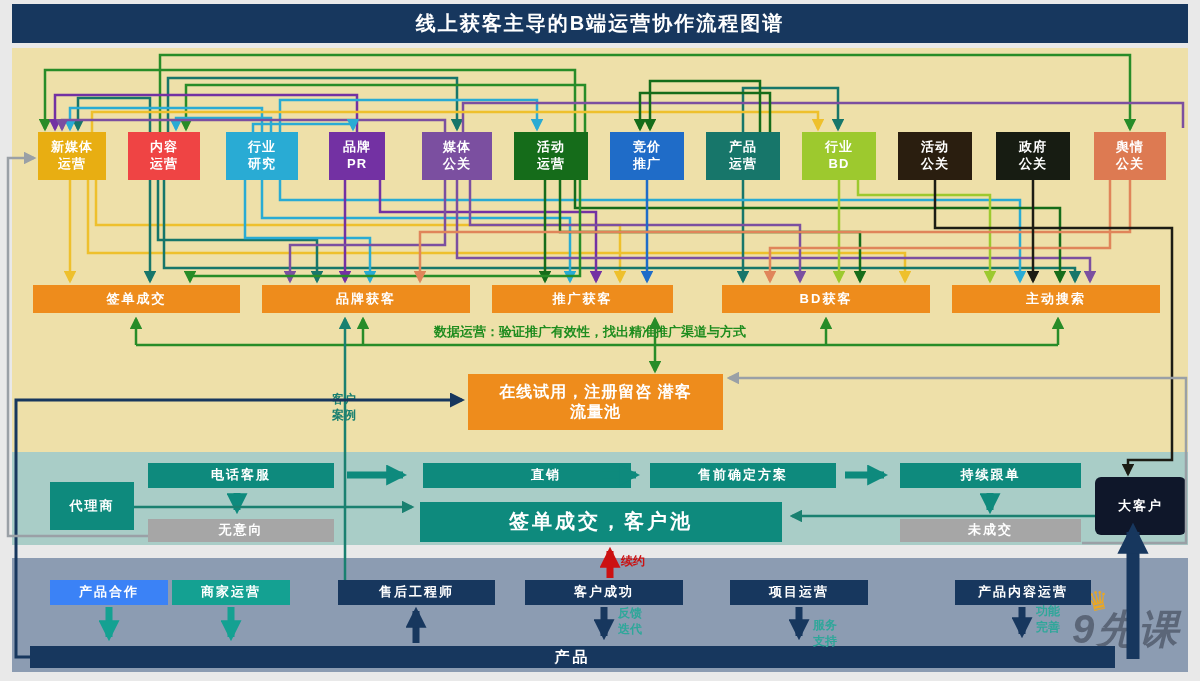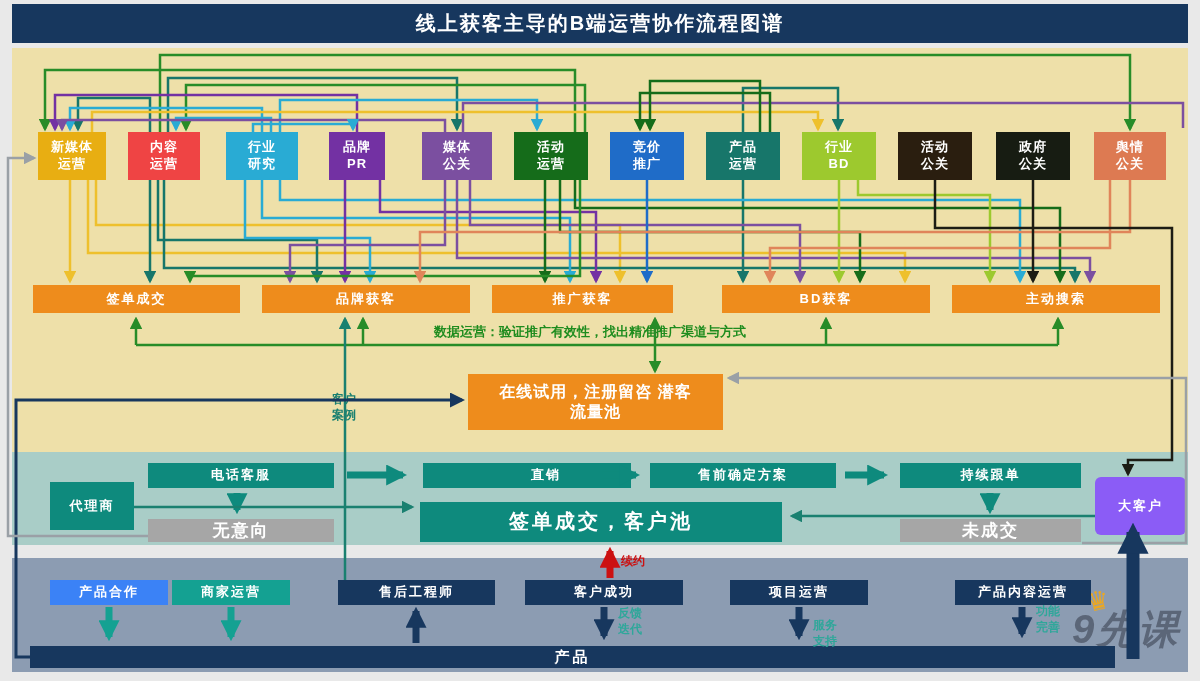--- a/index.html
+++ b/index.html
@@ -4,21 +4,21 @@
 <style>
   html,body{margin:0;padding:0;background:#f2f2f2;}
   #stage{position:relative;width:1200px;height:681px;background:#e9e9e9;overflow:hidden;
          font-family:"Liberation Sans","DejaVu Sans",sans-serif;}
   .abs{position:absolute;}
   .bx{position:absolute;display:flex;align-items:center;justify-content:center;
       text-align:center;color:#fff;font-weight:bold;white-space:pre-line;line-height:1.28;}
   .dept{font-size:13px;letter-spacing:1px;}
   .orange{font-size:13px;letter-spacing:2px;}
   .band-box{font-size:13px;letter-spacing:2px;}
-  .gray-box{font-size:17px;letter-spacing:2px;text-align:right;}
+  .gray-box{font-size:13px;letter-spacing:2px;text-align:right;}
   .note{position:absolute;font-size:13px;font-weight:bold;color:#1e8c1e;text-align:center;}
   .slabel{position:absolute;font-size:12px;font-weight:bold;white-space:pre-line;line-height:1.3;}
   #flow{position:absolute;left:0;top:0;pointer-events:none;}
   .wm{position:absolute;font-size:40px;font-weight:bold;color:#50596a;opacity:.8;
       letter-spacing:2px;font-style:italic;}
   .crown{position:absolute;font-size:26px;color:#f0a81c;transform:rotate(-14deg);opacity:.95;}
 </style>
 </head>
 <body>
 
@@ -75,21 +75,21 @@
 案例</div>
 
   <div class="bx band-box" style="left: 50px; top: 482px; width: 84px; height: 48px; background-color: rgb(14, 138, 125);">代理商</div>
   <div class="bx band-box" style="left: 148px; top: 463px; width: 186px; height: 25px; background-color: rgb(14, 138, 125);">电话客服</div>
   <div class="bx gray-box" style="left: 148px; top: 519px; width: 186px; height: 23px; background-color: rgb(166, 166, 166);">无意向</div>
   <div class="bx band-box" style="left: 423px; top: 463px; width: 170px; height: 25px; background-color: rgb(14, 138, 125); padding-left: 38px;">直销</div>
   <div class="bx band-box" style="left: 650px; top: 463px; width: 186px; height: 25px; background-color: rgb(14, 138, 125);">售前确定方案</div>
   <div class="bx band-box" style="left: 900px; top: 463px; width: 181px; height: 25px; background-color: rgb(14, 138, 125);">持续跟单</div>
   <div class="bx gray-box" style="left: 900px; top: 519px; width: 181px; height: 23px; background-color: rgb(166, 166, 166);">未成交</div>
   <div class="bx" style="left: 420px; top: 502px; width: 362px; height: 40px; font-size: 20px; letter-spacing: 3px; background-color: rgb(14, 138, 125);">签单成交，客户池</div>
-  <div class="bx band-box" style="left: 1095px; top: 477px; width: 91px; height: 58px; background-color: #8b5cf6; border-radius: 6px;">大客户</div>
+  <div class="bx band-box" style="left: 1095px; top: 477px; width: 91px; height: 58px; background-color: #0f172a; border-radius: 6px;">大客户</div>
 
   <div class="slabel" style="left:621px;top:554px;color:#cc1111;">续约</div>
 
   <div class="bx band-box" style="left: 50px; top: 580px; width: 118px; height: 25px; background-color: #3b82f6;">产品合作</div>
   <div class="bx band-box" style="left: 172px; top: 580px; width: 118px; height: 25px; background-color: rgb(20, 161, 146);">商家运营</div>
   <div class="bx band-box" style="left: 338px; top: 580px; width: 157px; height: 25px; background-color: rgb(23, 55, 94);">售后工程师</div>
   <div class="bx band-box" style="left: 525px; top: 580px; width: 158px; height: 25px; background-color: rgb(23, 55, 94);">客户成功</div>
   <div class="bx band-box" style="left: 730px; top: 580px; width: 138px; height: 25px; background-color: rgb(23, 55, 94);">项目运营</div>
   <div class="bx band-box" style="left: 955px; top: 580px; width: 136px; height: 25px; background-color: rgb(23, 55, 94);">产品内容运营</div>
   <div class="bx" style="left: 30px; top: 646px; width: 1085px; height: 22px; font-size: 15px; letter-spacing: 3px; background-color: rgb(23, 55, 94);">产品</div>

